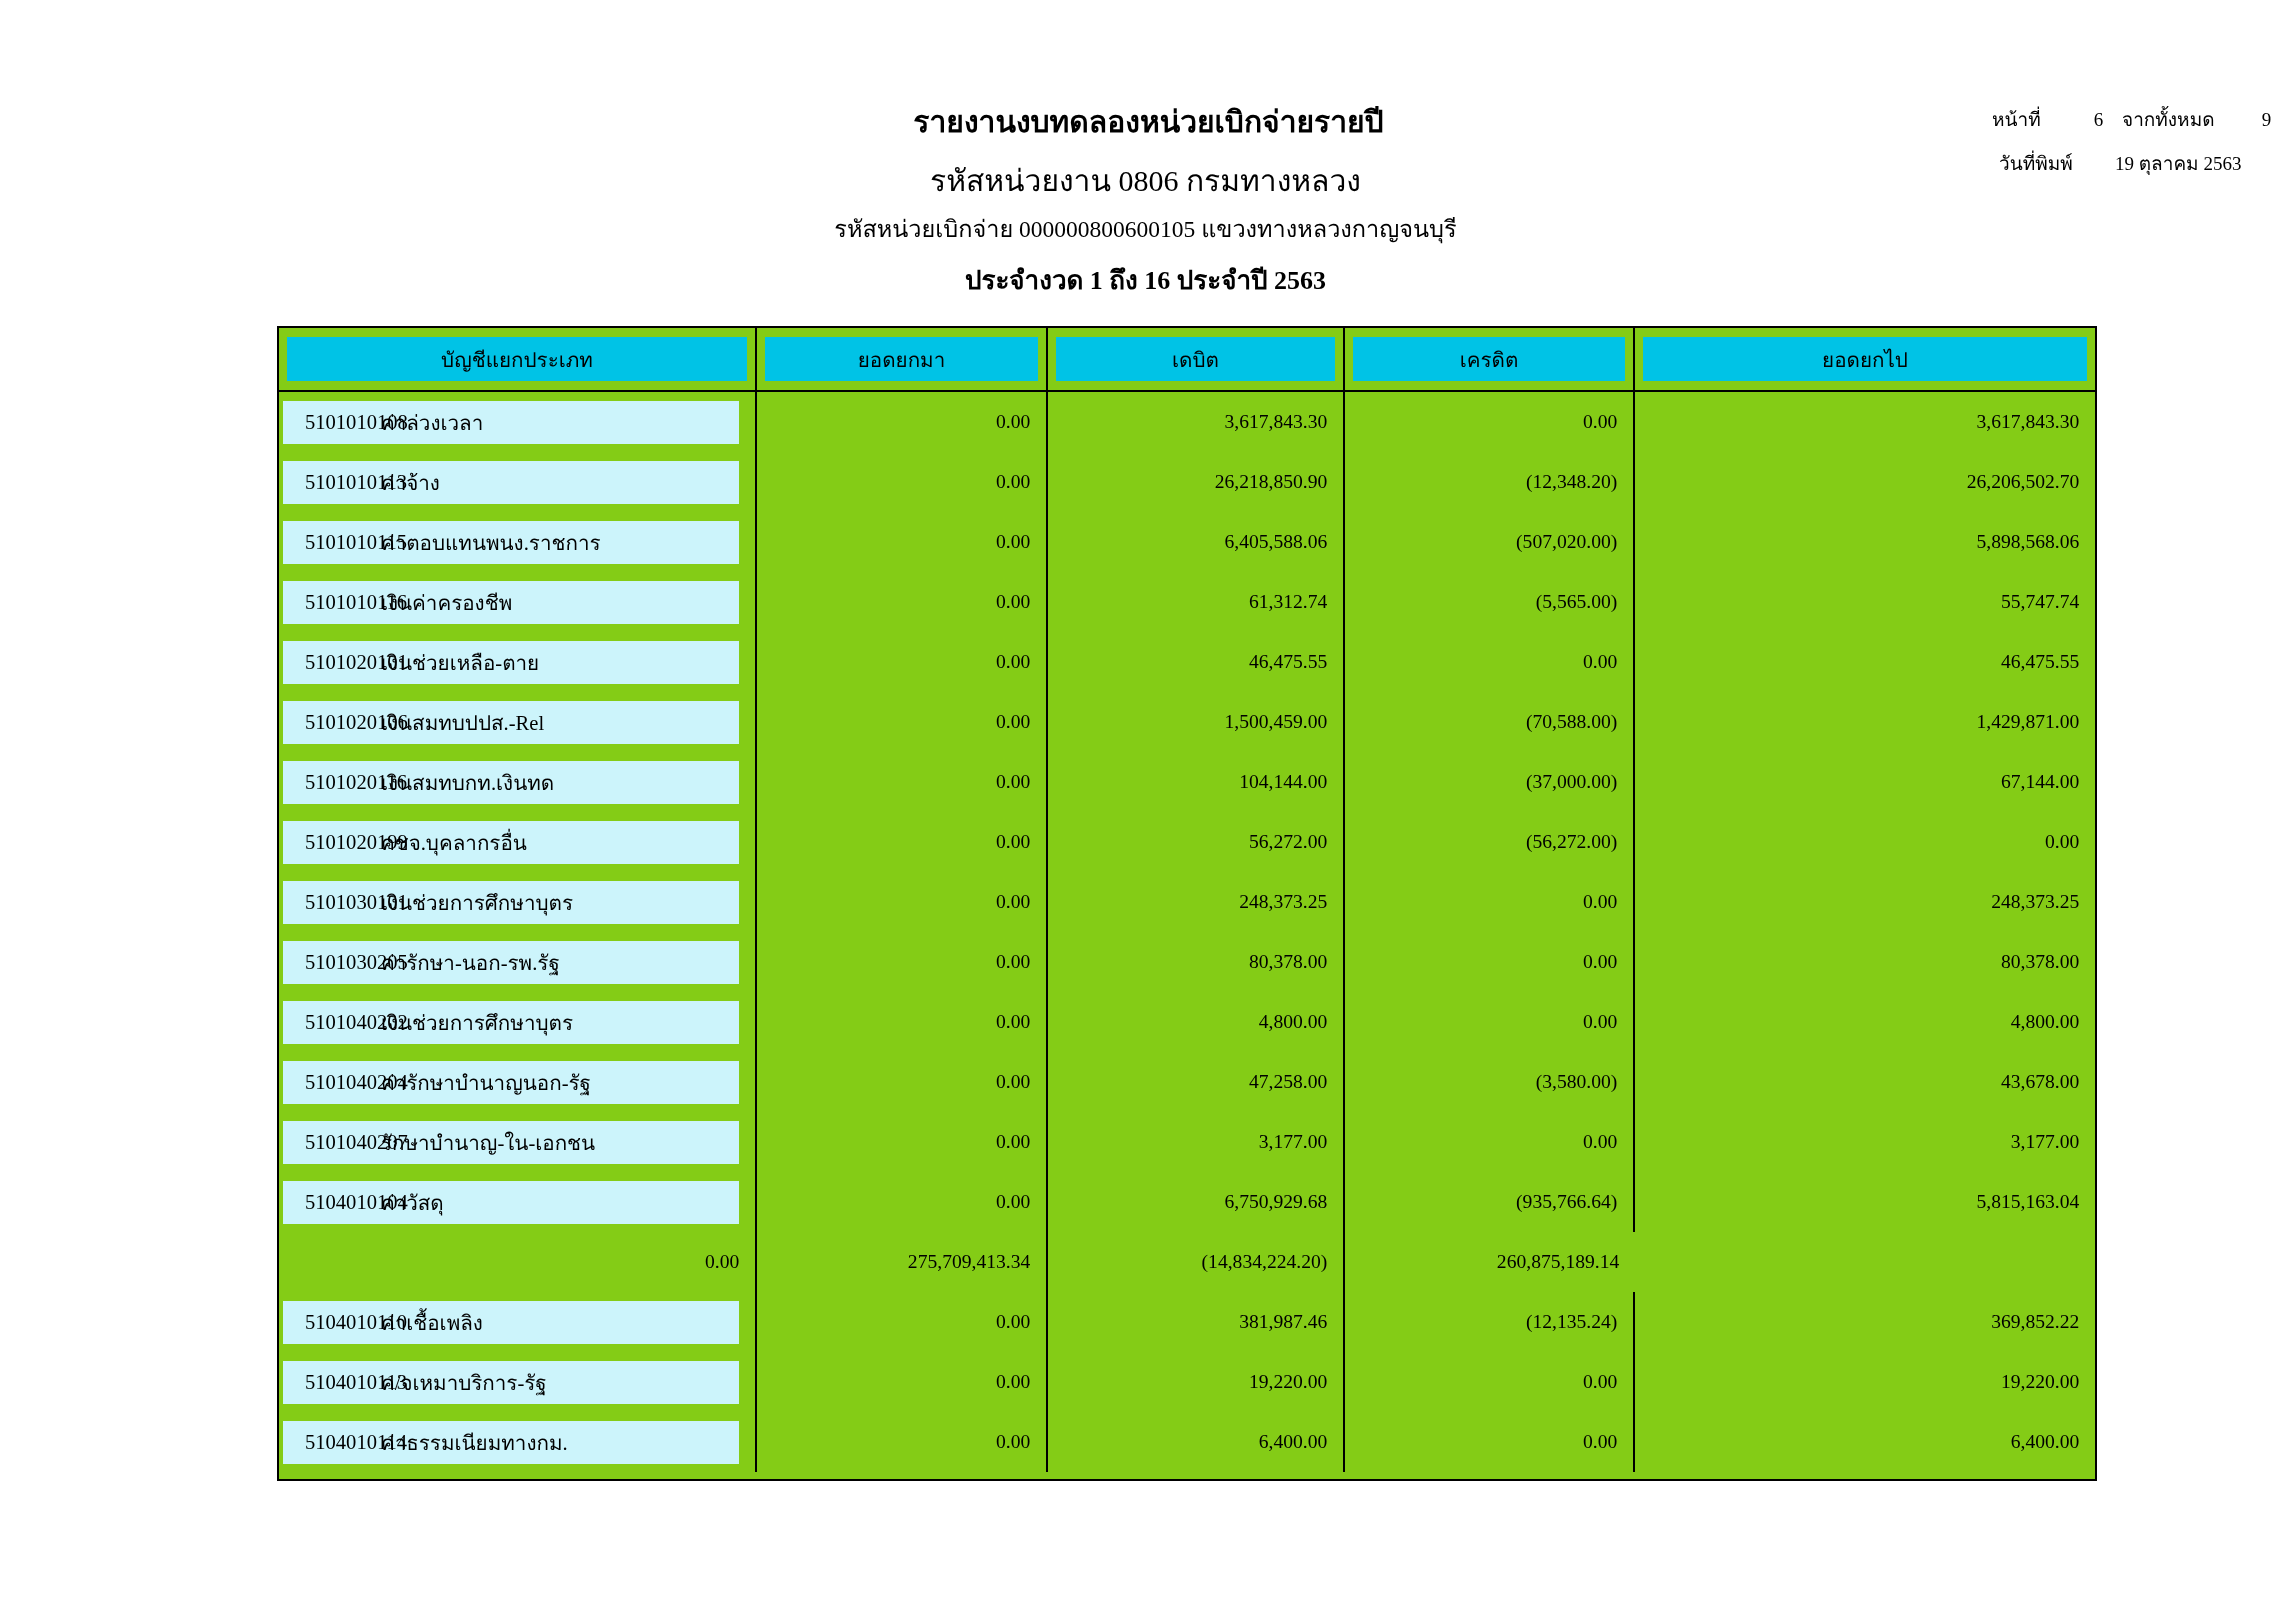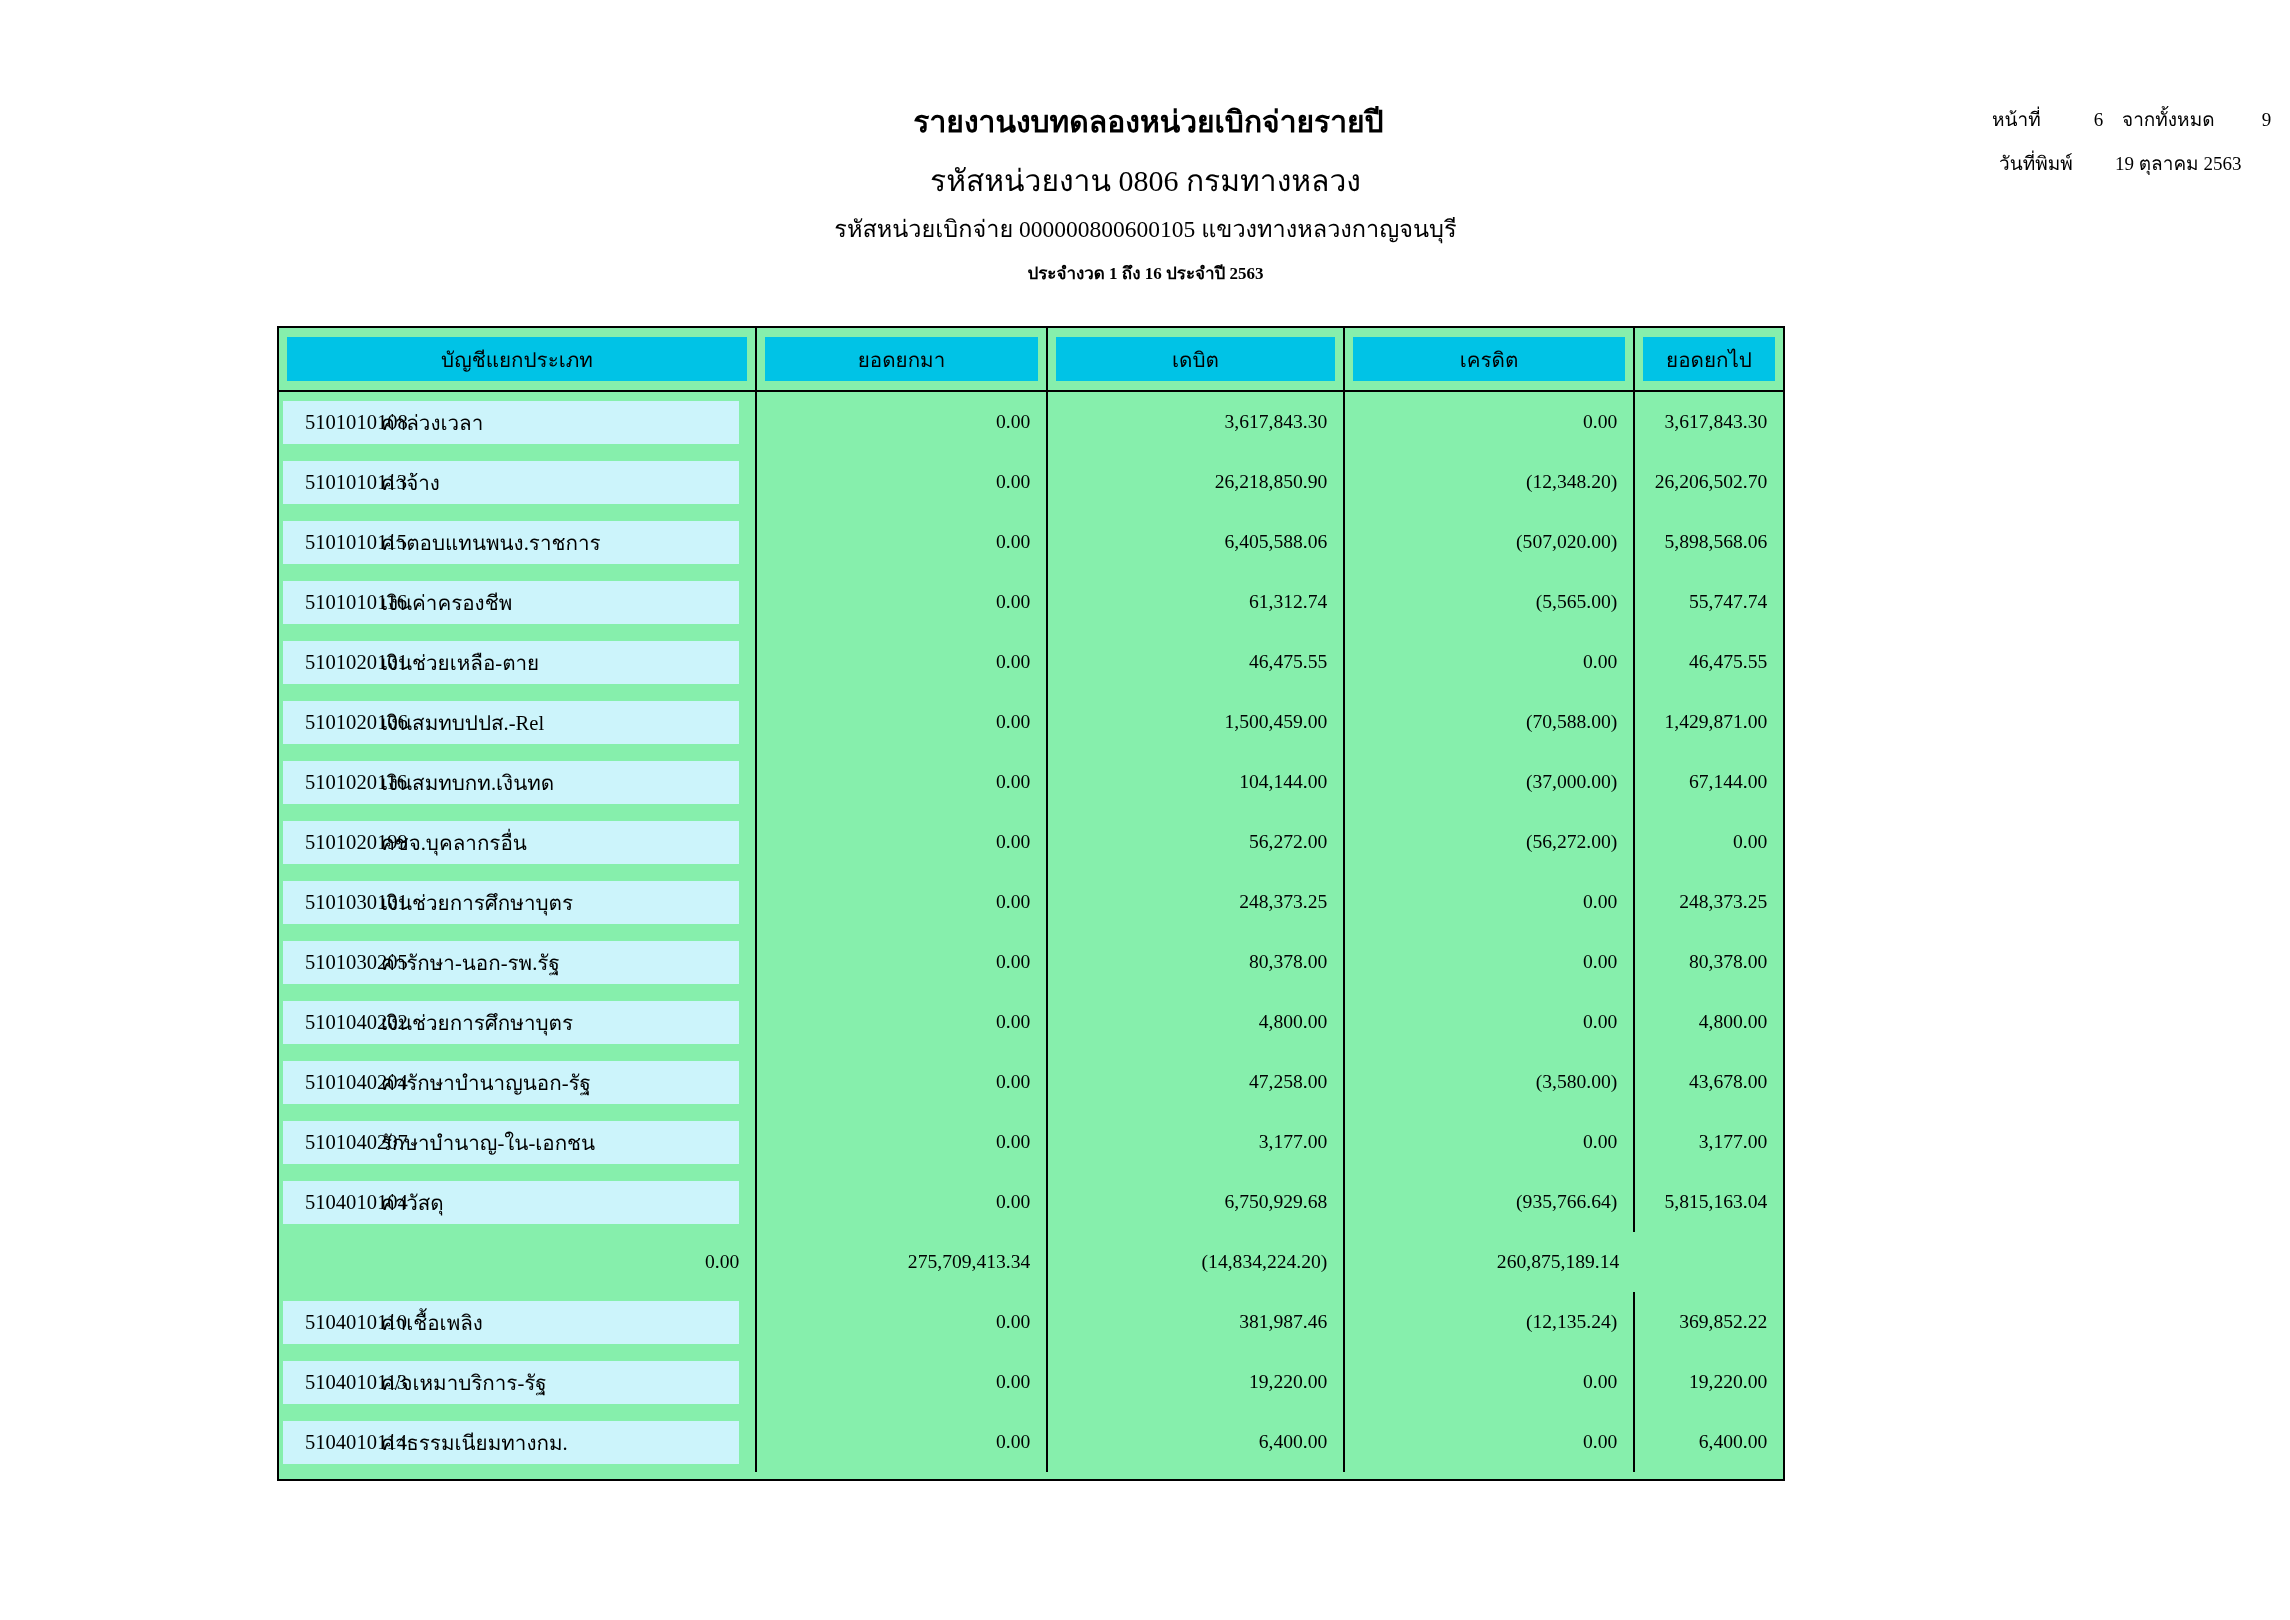--- a/index.html
+++ b/index.html
@@ -26,28 +26,28 @@
   .w-page-num  { width:47px; text-align:center; }
   .w-total-label { width:125px; }
   .w-total-num { width:39px; text-align:center; }
   .w-date-label { width:116px;margin-left:7px; }
 
   
   .heading { position:absolute; left:0; top:0; width:2291px; text-align:center; }
   .title  { position:absolute; top:98px;  width:100%; font-size:30px; font-weight:bold;padding-left:6px; }
   .sub1   { position:absolute; top:157px; width:100%; font-size:30px; }
   .sub2   { position:absolute; top:210px; width:100%; font-size:23.5px; }
-  .sub3   { position:absolute; top:259px; width:100%; font-size:17px; font-weight:bold; }
+  .sub3   { position:absolute; top:259px; width:100%; font-size:26px; font-weight:bold; }
 
   
   .tbl {
     position:absolute; left:277px; top:326px;
-    width:1508px; height:1155px;
+    width:1820px; height:1155px;
     border:2px solid #000;
-    background:#86efac;
+    background:#84cc16;
   }
   .thead, .tr {
     display:grid;
     grid-template-columns:478px 291px 297px 290px auto;
   }
   .thead { height:64px; border-bottom:2px solid #000; }
   .th {
     border-right:2px solid #000;
     display:flex; padding:8.8px 7.8px;
   }

